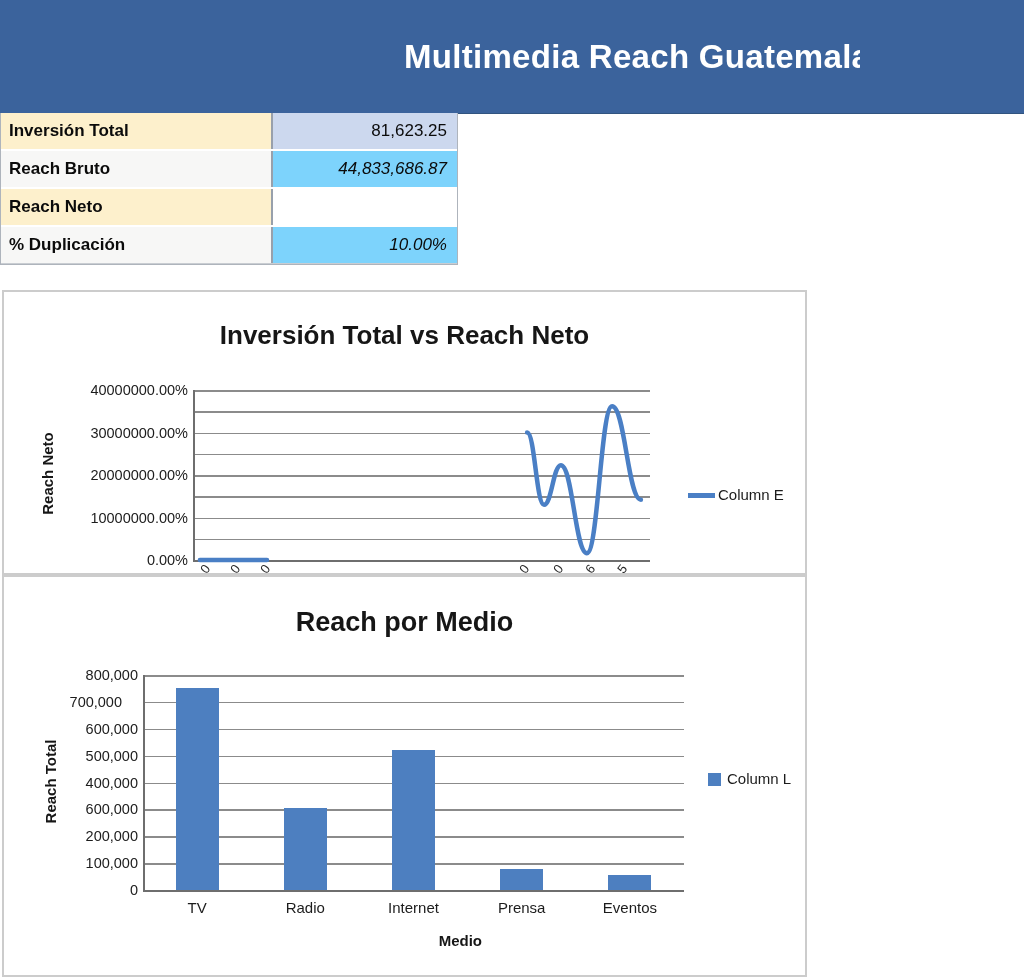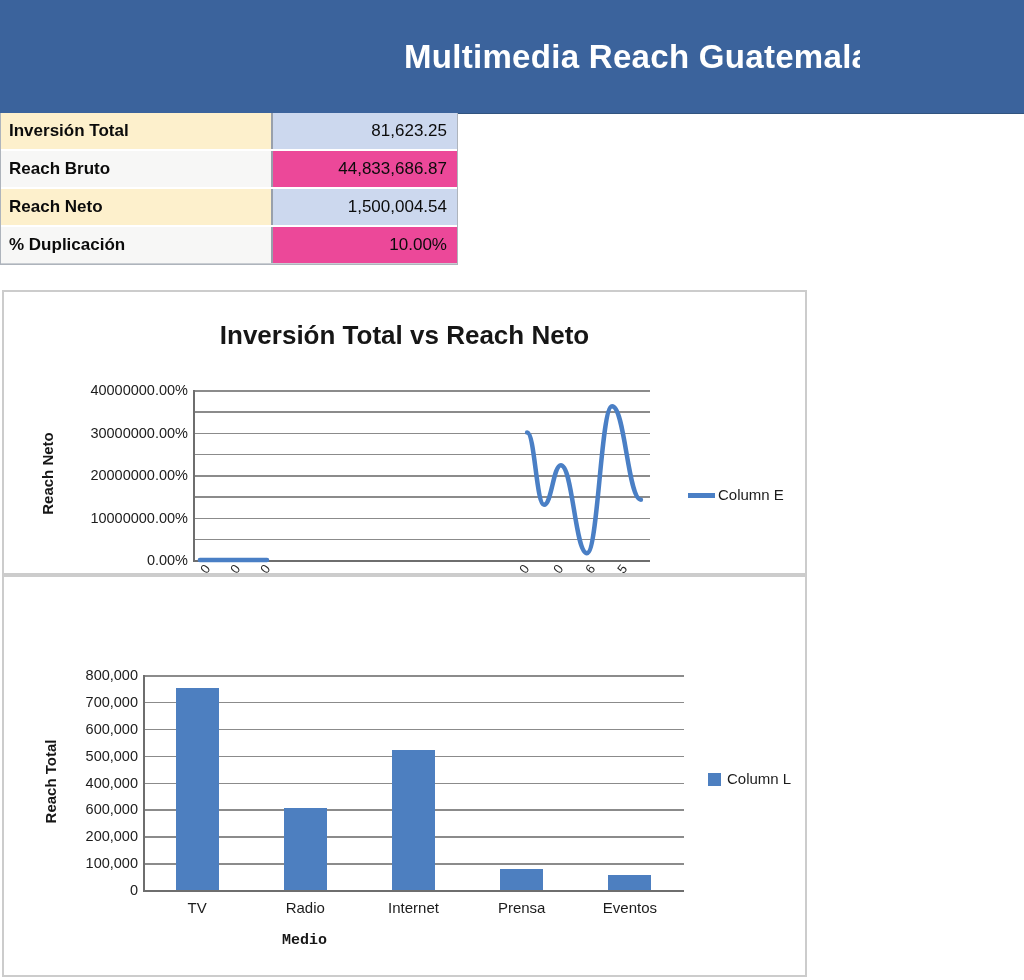--- a/index.html
+++ b/index.html
@@ -20,21 +20,21 @@
   .srow{display:flex;height:36px;border-bottom:2px solid #ffffff;}
   .srow:last-child{border-bottom:1px solid #c9cdd2;}
   .scell-label{width:262px;display:flex;align-items:center;padding-left:8px;
                font-size:17px;font-weight:bold;color:#0b0b0b;
                border-right:2px solid #98a0ab;}
   .scell-value{flex:1;display:flex;align-items:center;justify-content:flex-end;
                padding-right:10px;font-size:17px;color:#0b0b0b;}
   .srow.accent .scell-label{background:#fdf0cc;}
   .srow.accent .scell-value{background:#ccd8ee;padding-left:28px;}
   .srow.plain .scell-label{background:#f7f7f6;}
-  .srow.plain .scell-value{background:#ec4899;}
+  .srow.plain .scell-value{background:#7dd3fc;font-style:italic;}
 
   
   .panel{position:absolute;background:#ffffff;border:2px solid #cccccc;
          box-sizing:border-box;overflow:hidden;}
   #chart1{left:2px;top:290px;width:805px;height:285px;}
   #chart2{left:2px;top:575px;width:805px;height:402px;}
 
   .chart-title{position:absolute;left:0;width:100%;text-align:center;
                font-weight:bold;color:#161616;}
   #chart1 .chart-title{top:28px;font-size:26px;}
@@ -47,22 +47,22 @@
 
   .gridline{position:absolute;height:1.5px;background:#8b8b8b;}
   .gridline.axisline{height:2px;background:#6e6e6e;}
   .yaxisline{position:absolute;width:1.5px;background:#6e6e6e;}
   .ytick{position:absolute;text-align:right;font-size:14.5px;color:#1c1c1c;
          white-space:nowrap;line-height:18px;}
   .bar{position:absolute;background:#4d7fc0;}
   .xcat{position:absolute;width:100px;text-align:center;font-size:15px;color:#1c1c1c;}
   .xfrag{position:absolute;font-size:13px;color:#2a2a2a;transform:rotate(-52deg);
          transform-origin:top left;}
-  .xlabel{position:absolute;width:200px;text-align:left;font-size:15px;
-          font-weight:bold;color:#161616;font-family:Liberation Mono, monospace;}
+  .xlabel{position:absolute;width:200px;text-align:right;font-size:15px;
+          font-weight:bold;color:#161616;}
   #chart2 .xlabel{left:278px;top:355px;}
 
   .legend-line{position:absolute;width:27px;height:5px;background:#4a7fc5;
                left:684px;top:201px;}
   .legend-sq{position:absolute;width:13px;height:13px;background:#4d7fc0;
              left:704px;top:196px;}
   .legend-text{position:absolute;font-size:15px;color:#1c1c1c;white-space:nowrap;}
   #chart1 .legend-text{left:714px;top:194px;}
   #chart2 .legend-text{left:723px;top:193px;}
 
@@ -81,21 +81,20 @@
     <div class="srow accent">
       <div class="scell-label">Inversión Total</div>
       <div class="scell-value">81,623.25</div>
     </div>
     <div class="srow plain">
       <div class="scell-label">Reach Bruto</div>
       <div class="scell-value">44,833,686.87</div>
     </div>
     <div class="srow accent">
       <div class="scell-label">Reach Neto</div>
-      <div class="scell-value">1,500,004.54</div>
     </div>
     <div class="srow plain">
       <div class="scell-label">% Duplicación</div>
       <div class="scell-value">10.00%</div>
     </div>
   </div>
 
 <div class="panel" id="chart1">
   <div class="chart-title">Inversión Total vs Reach Neto</div>
   <div class="vlabel">Reach Neto</div>
@@ -123,37 +122,38 @@
     <div class="xfrag" style="left: 511.841px; top: 275px;">0</div>
     <div class="xfrag" style="left: 546.116px; top: 275px;">0</div>
     <div class="xfrag" style="left: 578.106px; top: 275px;">6</div>
     <div class="xfrag" style="left: 610.096px; top: 275px;">5</div>
     <svg class="lineplot" viewBox="0 0 457 170" width="457" height="170" style="left: 189px; top: 98px;">
       <path d="M 6.9,170.0 C 37.1,170.0 43.8,170.0 74.0,170.0 M 334.1,42.5 C 341.7,42.5 343.4,114.8 351.0,114.8 C 358.6,114.8 360.3,75.2 367.9,75.2 C 379.6,75.2 382.2,163.2 393.9,163.2 C 405.2,163.2 407.8,16.2 419.1,16.2 C 432.0,16.2 434.9,109.7 447.9,109.7" fill="none" stroke="#4a7fc5" stroke-width="4.5" stroke-linecap="round"></path>
     </svg>
   </div>
 
 <div class="panel" id="chart2">
+  <div class="chart-title">Reach por Medio</div>
   <div class="vlabel">Reach Total</div>
   <div id="plot2"></div>
   <div class="xlabel">Medio</div>
   <div class="legend-sq"></div>
   <div class="legend-text">Column L</div>
 <div class="gridline" style="left: 139px; top: 98px; width: 541px;"></div>
     <div class="gridline" style="left: 139px; top: 124.875px; width: 541px;"></div>
     <div class="gridline" style="left: 139px; top: 151.75px; width: 541px;"></div>
     <div class="gridline" style="left: 139px; top: 178.625px; width: 541px;"></div>
     <div class="gridline" style="left: 139px; top: 205.5px; width: 541px;"></div>
     <div class="gridline" style="left: 139px; top: 232.375px; width: 541px;"></div>
     <div class="gridline" style="left: 139px; top: 259.25px; width: 541px;"></div>
     <div class="gridline" style="left: 139px; top: 286.125px; width: 541px;"></div>
     <div class="gridline axisline" style="left: 139px; top: 313px; width: 541px;"></div>
     <div class="yaxisline" style="left: 139px; top: 98px; height: 215px;"></div>
     <div class="ytick" style="left: 52px; top: 89px; width: 82px;">800,000</div>
-    <div class="ytick" style="left: 52px; top: 115.875px; width: 82px;">700,000</div>
+    <div class="ytick" style="left: 36px; top: 115.875px; width: 82px;">700,000</div>
     <div class="ytick" style="left: 52px; top: 142.75px; width: 82px;">600,000</div>
     <div class="ytick" style="left: 52px; top: 169.625px; width: 82px;">500,000</div>
     <div class="ytick" style="left: 52px; top: 196.5px; width: 82px;">400,000</div>
     <div class="ytick" style="left: 52px; top: 223.375px; width: 82px;">600,000</div>
     <div class="ytick" style="left: 52px; top: 250.25px; width: 82px;">200,000</div>
     <div class="ytick" style="left: 52px; top: 277.125px; width: 82px;">100,000</div>
     <div class="ytick" style="left: 52px; top: 304px; width: 82px;">0</div>
     <div class="bar" style="left: 171.6px; top: 111.438px; width: 43px; height: 201.562px;"></div>
     <div class="xcat" style="left: 143.1px; top: 322px;">TV</div>
     <div class="bar" style="left: 279.8px; top: 231.031px; width: 43px; height: 81.9688px;"></div>

